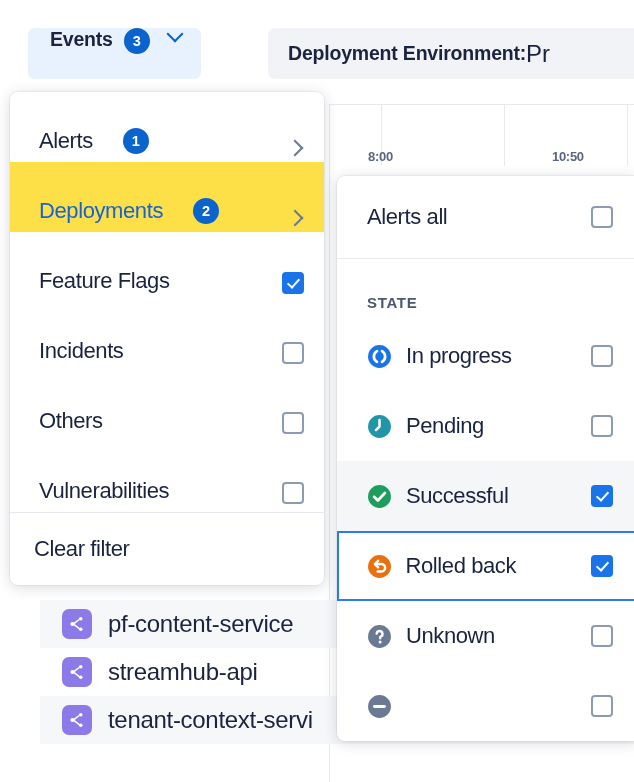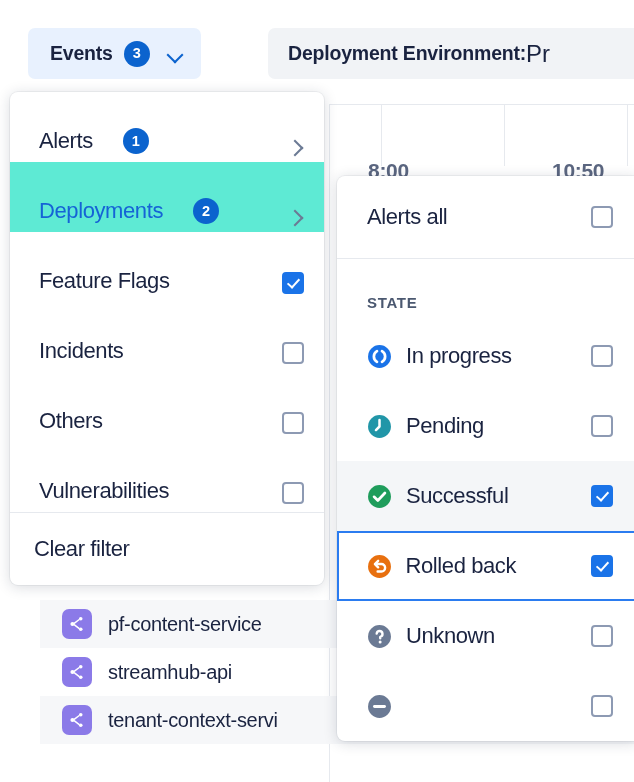--- a/index.html
+++ b/index.html
@@ -14,21 +14,21 @@
 
   
   .bg { position: absolute; inset: 0; background: #ffffff; }
 
   .toolbar { position: absolute; left: 0; top: 0; width: 634px; height: 100px; }
 
   .btn-events {
     position: absolute; left: 28px; top: 28px;
     height: 51px; padding: 0 18px 0 22px;
     background: #e8f1fe; border-radius: 7px;
-    display: flex; align-items: center; gap: 11px;
+    display: flex; align-items: flex-start; gap: 11px;
     cursor: pointer;
   }
   .btn-events .label { font-size: 19.5px; font-weight: bold; color: #1a2340; letter-spacing: -.2px; }
   .pill {
     min-width: 26px; height: 26px; padding: 0 7px;
     background: #0b63ce; color: #fff; border-radius: 13px;
     font-size: 14.5px; font-weight: bold;
     display: flex; align-items: center; justify-content: center;
     line-height: 1;
   }
@@ -48,51 +48,51 @@
     white-space: nowrap; overflow: hidden;
     cursor: pointer;
     width: 400px;
   }
   .btn-env .k { font-size: 19.5px; font-weight: bold; color: #1a2340; letter-spacing: -.2px;}
   .btn-env .v { font-size: 24px; color: #1a2340; letter-spacing: -.2px;}
 
   
   .axis { position: absolute; left: 330px; top: 104px; width: 304px; height: 62px; }
   .gridline { position: absolute; top: 0; width: 1px; height: 62px; background: #e6e9ee; }
-  .tick { position: absolute; top: 55px; font-size: 21px; font-weight: bold; color: #5b6680; letter-spacing: -.3px; }
+  .tick { position: absolute; top: 45px; font-size: 13px; font-weight: bold; color: #5b6680; letter-spacing: -.3px; }
 
   
   .svc-list { position: absolute; left: 40px; top: 600px; width: 594px; }
   .svc-row {
     position: relative; height: 48px; display: flex; align-items: center;
     padding-left: 22px; gap: 16px;
   }
   .svc-row.alt { background: #f6f7f9; }
   .svc-icon {
     width: 30px; height: 30px; border-radius: 7px; background: #8b7ae8;
     display: flex; align-items: center; justify-content: center; flex: 0 0 auto;
   }
-  .svc-name { font-size: 20px; color: #1a2340; letter-spacing: -.3px; white-space: nowrap; }
+  .svc-name { font-size: 24px; color: #1a2340; letter-spacing: -.3px; white-space: nowrap; }
 
   
   .vrule { position: absolute; left: 329px; top: 104px; width: 1px; height: 678px; background: #e6e9ee; }
   .hrule { position: absolute; left: 330px; top: 104px; width: 304px; height: 1px; background: #e6e9ee; }
 
   
   .menu1 {
     position: absolute; left: 10px; top: 92px; width: 314px;
     background: #fff; border-radius: 8px;
     box-shadow: 0 2px 14px rgba(22,33,60,.17), 0 0 0 1px rgba(22,33,60,.05);
     overflow: hidden;
   }
   .m1-item {
     height: 70px; display: flex; align-items: flex-end;
     padding: 0 20px 8px 29px; gap: 30px; cursor: pointer;
   }
-  .m1-item.sel { background: #5eead4; }
+  .m1-item.sel { background: #fde047; }
   .m1-label { font-size: 22px; color: #1a2340; letter-spacing: -.4px; }
   .m1-item.sel .m1-label { color: #1563d6; }
   .m1-spacer { flex: 1 1 auto; }
   .chev-right { width: 14px; height: 14px; position: relative; flex: 0 0 auto; margin-right: 2px;}
   .chev-right::before {
     content: ""; position: absolute; left: 1px; top: 2px;
     width: 10px; height: 10px;
     border-right: 2.6px solid #6b7a94; border-top: 2.6px solid #6b7a94;
     transform: rotate(45deg);
   }

